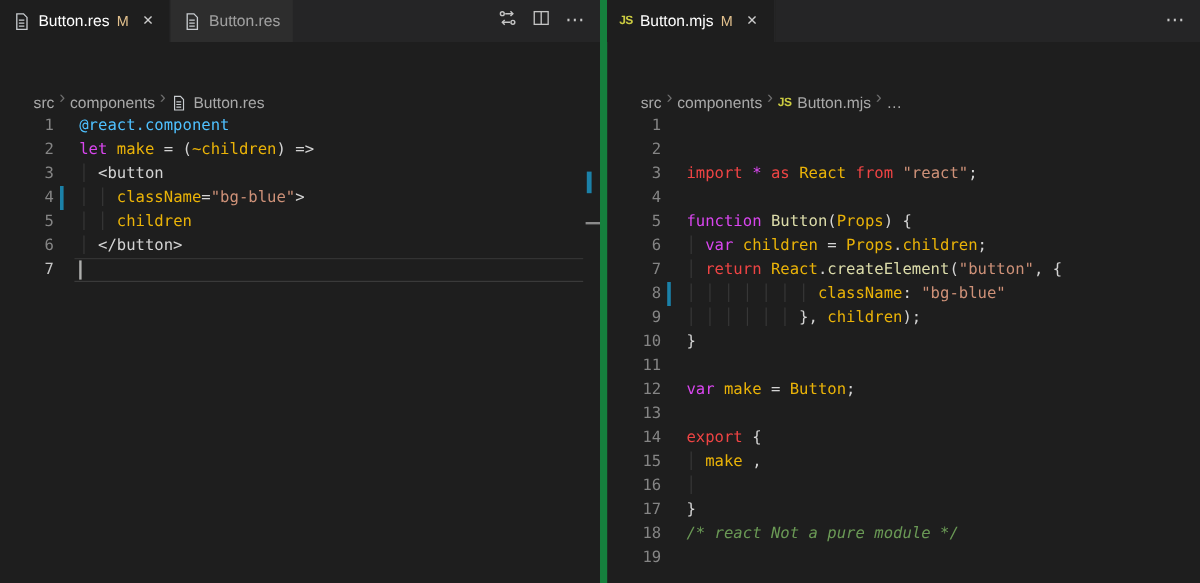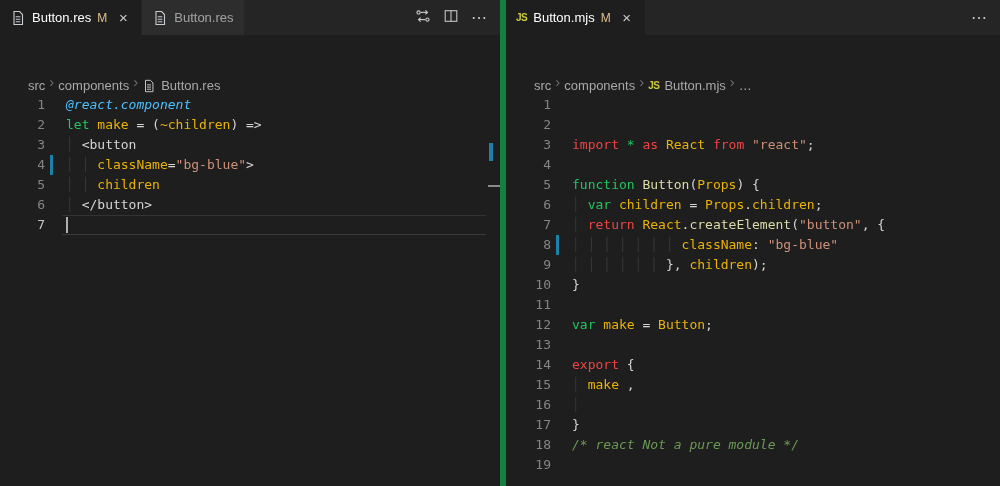--- a/index.html
+++ b/index.html
@@ -30,28 +30,28 @@
 
   .editor{flex:1;position:relative;font-family:"DejaVu Sans Mono","Liberation Mono",monospace;font-size:13px;color:#d4d4d4;overflow:hidden;}
   .rows{position:relative;z-index:1;padding-top:2px;}
   .row{display:flex;height:20px;line-height:20px;white-space:pre;}
   .ln{flex:none;width:45px;text-align:right;color:#858585;user-select:none;}
   .ln.active{color:#c6c6c6;}
   .gut{flex:none;width:21px;position:relative;}
   .modbar{position:absolute;left:5px;top:0;width:3px;height:20px;background:#1b81a8;}
   .codeln{flex:1;}
 
-  .tok-k{color:#22c55e;}
+  .tok-k{color:#d946ef;}
   .tok-c{color:#ef4444;}
   .tok-v{color:#eab308;}
   .tok-f{color:#dcdcaa;}
   .tok-s{color:#ce9178;}
   .tok-m{color:#6a9955;font-style:italic;}
   .tok-p{color:#d4d4d4;}
-  .tok-d{color:#4fc1ff;font-style:italic;}
+  .tok-d{color:#4fc1ff;}
   .tok-g{color:#373737;}
 
   .cur-line{position:absolute;left:62px;right:14px;top:122px;height:20px;border-top:1px solid #333333;border-bottom:1px solid #3a3a3a;z-index:0;}
   .cursor{position:absolute;left:66px;top:124px;width:2px;height:16px;background:#aeafad;z-index:2;}
   .ruler{position:absolute;top:0;right:0;bottom:0;width:12px;z-index:3;}
   .mk-mod{position:absolute;left:1px;top:50px;width:4px;height:18px;background:#1b81a8;}
   .mk-cur{position:absolute;left:0;width:12px;top:92px;height:2px;background:#8a8a8a;}
 </style>
 </head>
 <body>

